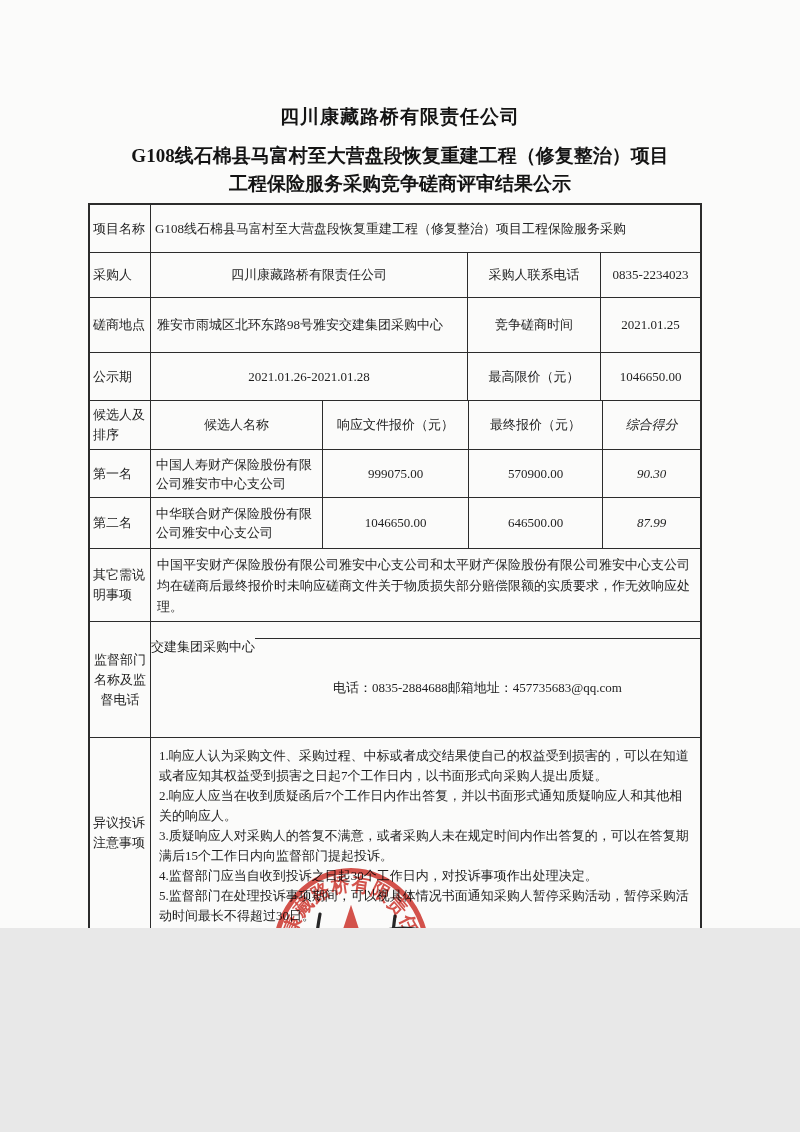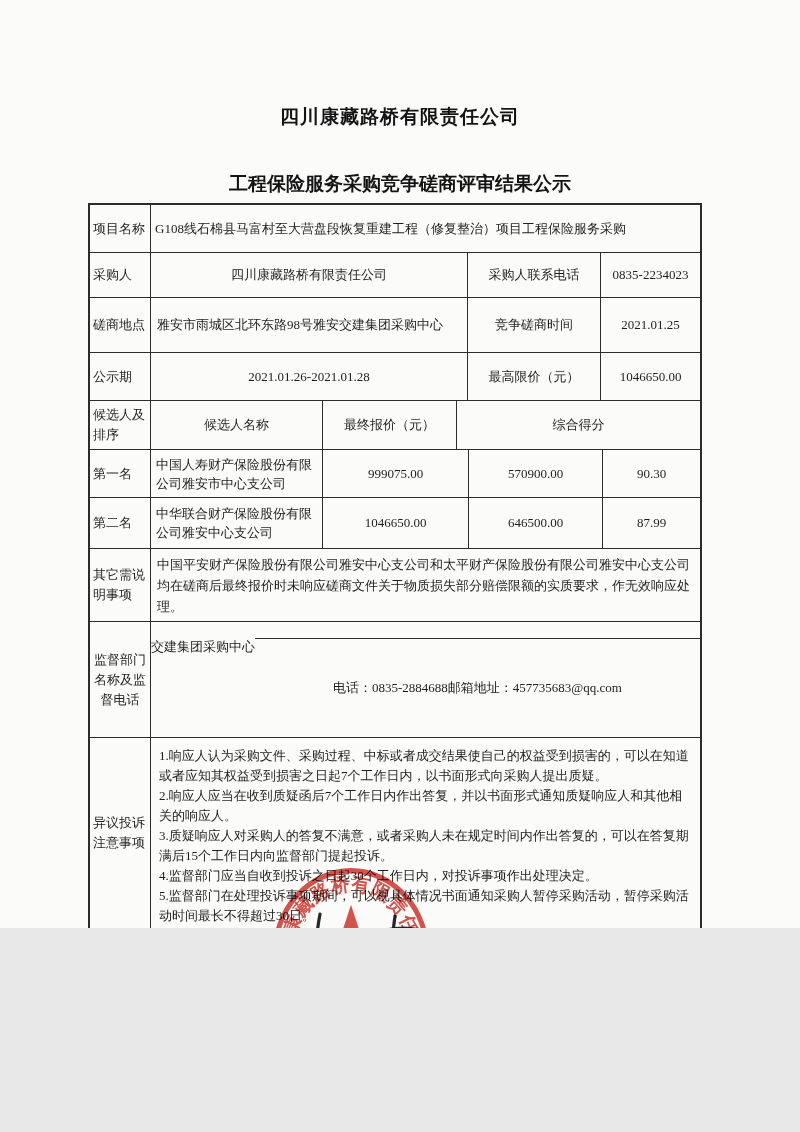--- a/index.html
+++ b/index.html
@@ -44,21 +44,21 @@
   .lbl{width:60px;justify-content:flex-start;text-align:left;padding:2px 0 2px 3px;}
   .left{justify-content:flex-start;text-align:left;}
   
   .w-c2{width:317px;}
   .w-c3{width:133px;}
   .w-c4{flex:1;}
   
   .w-cb{width:172px;}
   .w-cc{width:146px;}
   .w-cd{width:134px;}
-  .w-ce{flex:1;}
+  .w-ce{flex:1;font-style:italic;}
   .venue-cell{padding:2px 6px;}
   .name-cell{padding:2px 5px;line-height:19px;}
   
   .split{flex:1;display:flex;flex-direction:row;border-left:1px solid #2c2c2c;box-sizing:border-box;}
   .split .sub{box-sizing:border-box;display:flex;align-items:center;justify-content:center;}
   .split .sub + .sub{border-top:1px solid #2c2c2c;margin-top:16px;}
   
   .obj-cell{
     flex:1;box-sizing:border-box;border-left:1px solid #2c2c2c;
     padding:8px 6px 4px 8px;line-height:20px;text-align:left;word-break:break-all;
@@ -76,21 +76,21 @@
     pointer-events:none;
   }
 </style>
 </head>
 <body>
 
 <div class="page">
 
   <h1 class="company-title">四川康藏路桥有限责任公司</h1>
 
-  <h2 class="doc-title"><br><span>工程保险服务采购竞争磋商评审结果公示</span></h2>
+  <h2 class="doc-title"><span>G108线石棉县马富村至大营盘段恢复重建工程（修复整治）项目</span><br><span>工程保险服务采购竞争磋商评审结果公示</span></h2>
 
   <div class="tbl">
 
     <div class="tr" style="height:47px">
       <div class="td lbl">项目名称</div>
       <div class="td left" style="flex:1">G108线石棉县马富村至大营盘段恢复重建工程（修复整治）项目工程保险服务采购</div>
     </div>
 
     <div class="tr" style="height:44px">
       <div class="td lbl">采购人</div>
@@ -109,20 +109,21 @@
     <div class="tr" style="height:47px">
       <div class="td lbl">公示期</div>
       <div class="td w-c2">2021.01.26-2021.01.28</div>
       <div class="td w-c3">最高限价（元）</div>
       <div class="td w-c4">1046650.00</div>
     </div>
 
     <div class="tr" style="height:48px">
       <div class="td lbl">候选人及排序</div>
       <div class="td w-cb">候选人名称</div>
+      <div class="td w-cc">响应文件报价（元）</div>
       <div class="td w-cd">最终报价（元）</div>
       <div class="td w-ce">综合得分</div>
     </div>
 
     <div class="tr" style="height:47px">
       <div class="td lbl">第一名</div>
       <div class="td w-cb left name-cell">中国人寿财产保险股份有限公司雅安市中心支公司</div>
       <div class="td w-cc">999075.00</div>
       <div class="td w-cd">570900.00</div>
       <div class="td w-ce">90.30</div>

